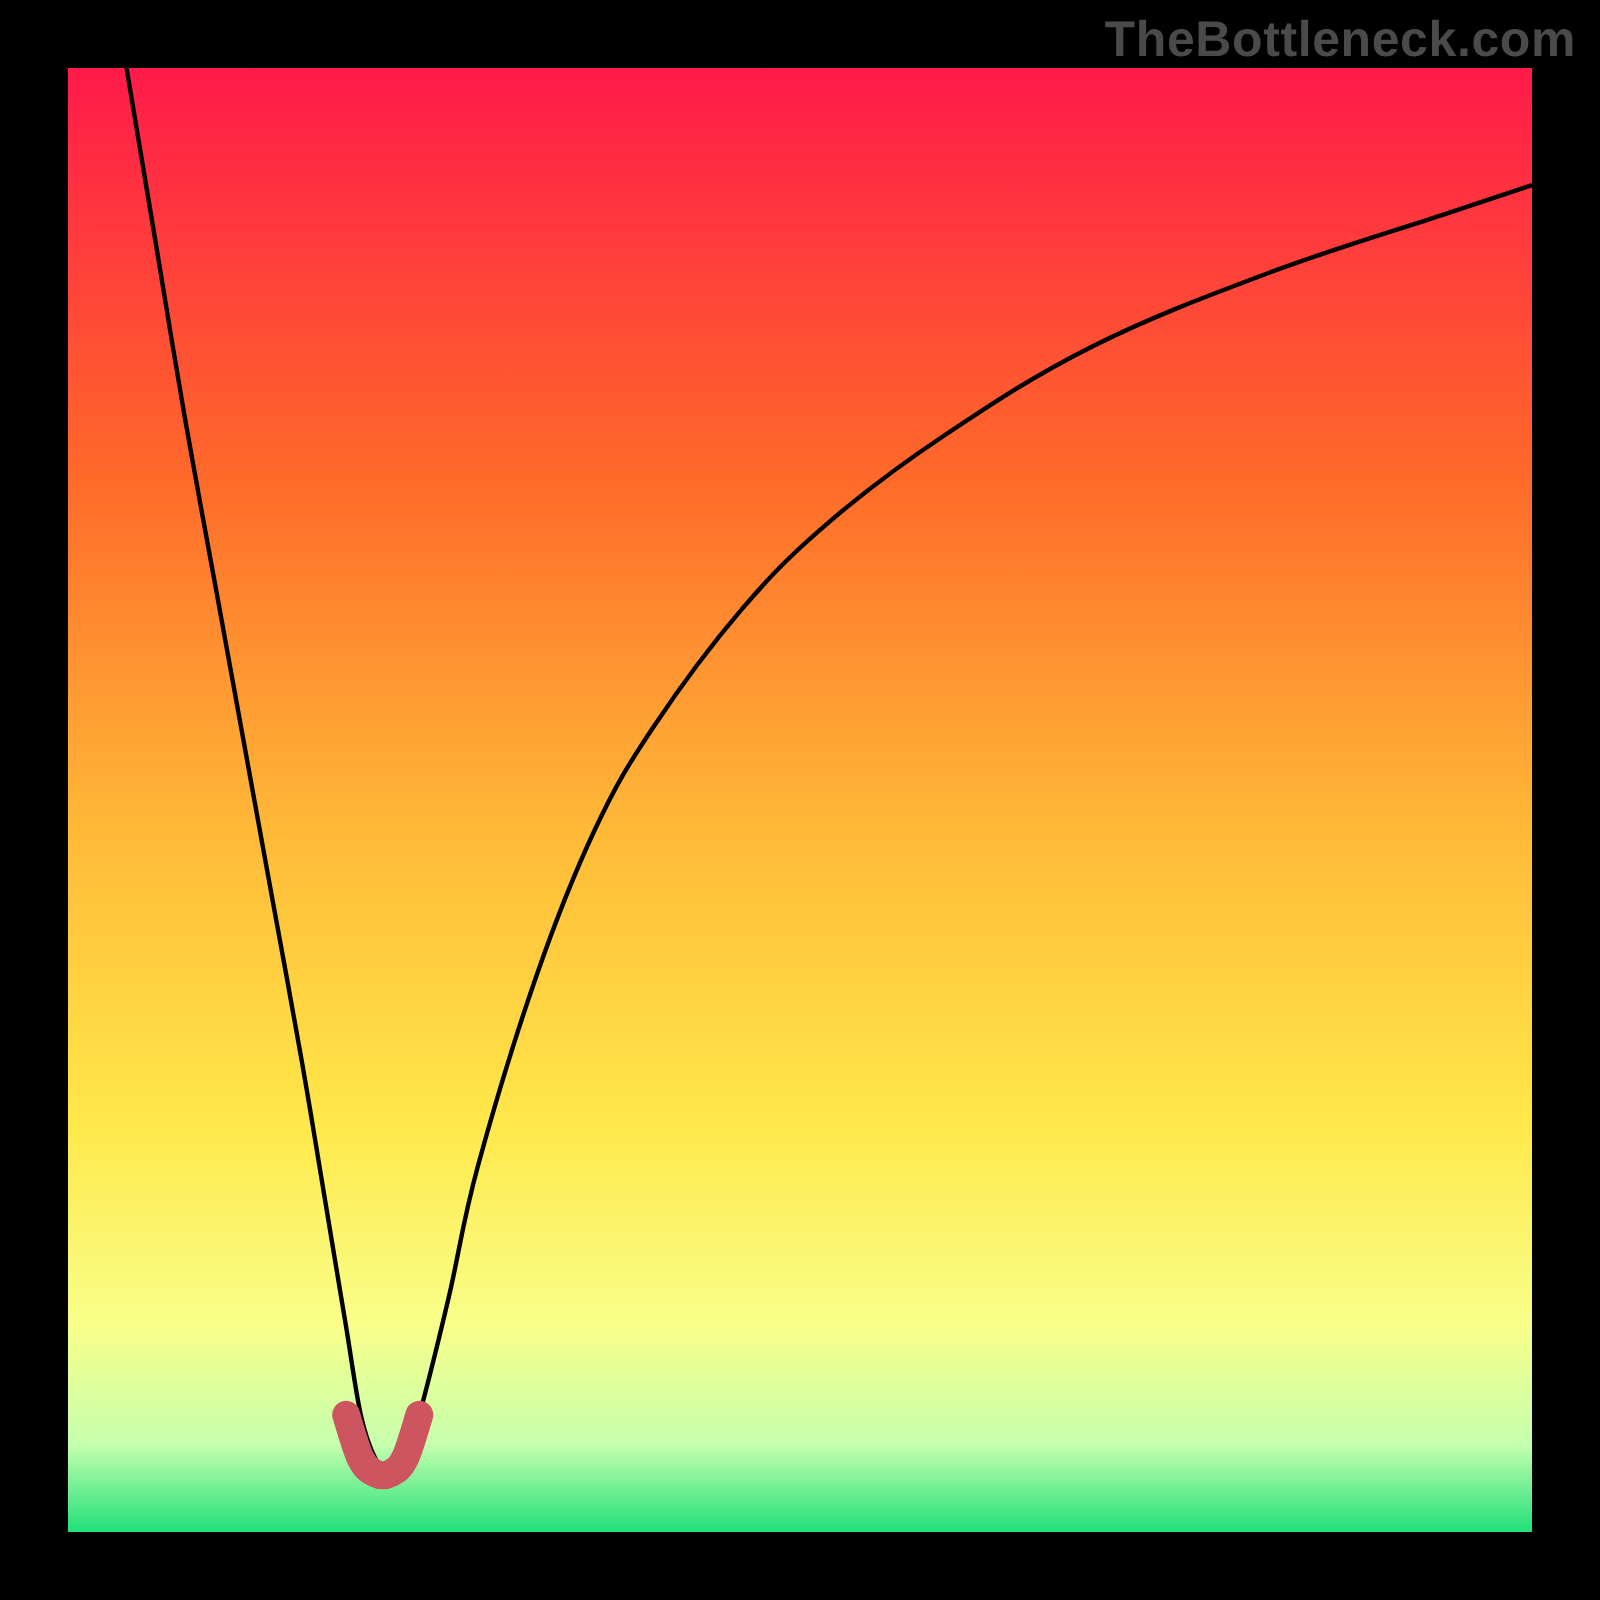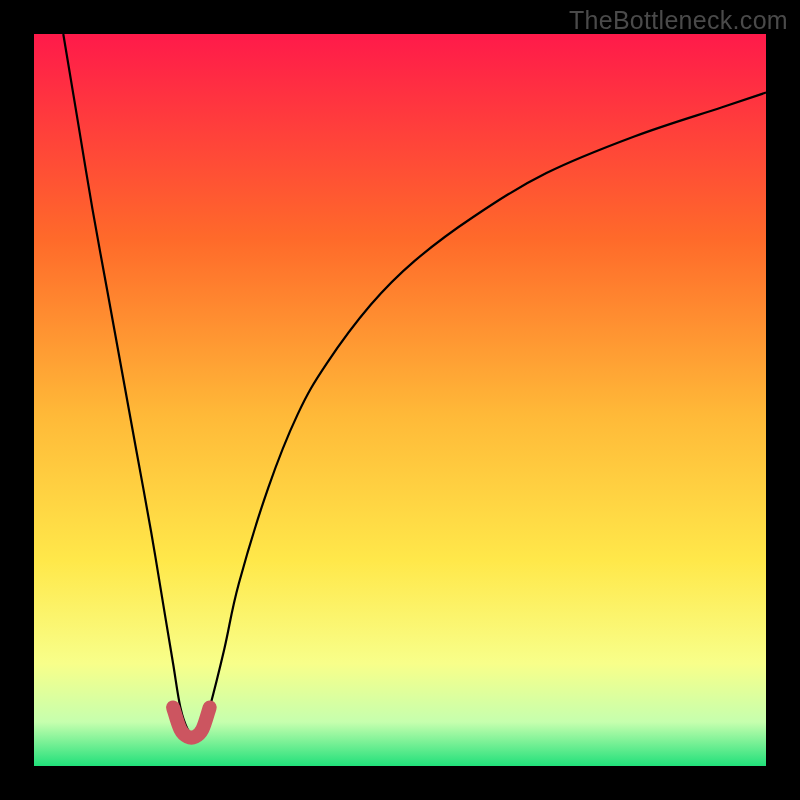--- a/index.html
+++ b/index.html
@@ -10,21 +10,21 @@
     position: relative;
     font-family: Arial, Helvetica, sans-serif;
     overflow: hidden;
   }
   .watermark {
     position: absolute;
     top: 6px;
     right: 12px;
     color: #4a4a4a;
     font-size: 25px;
-    font-weight: 400;
+    font-weight: 700;
     letter-spacing: 0.3px;
     z-index: 10;
   }
   .plot-area {
     position: absolute;
     left: 34px;
     top: 34px;
     width: 732px;
     height: 732px;
   }

